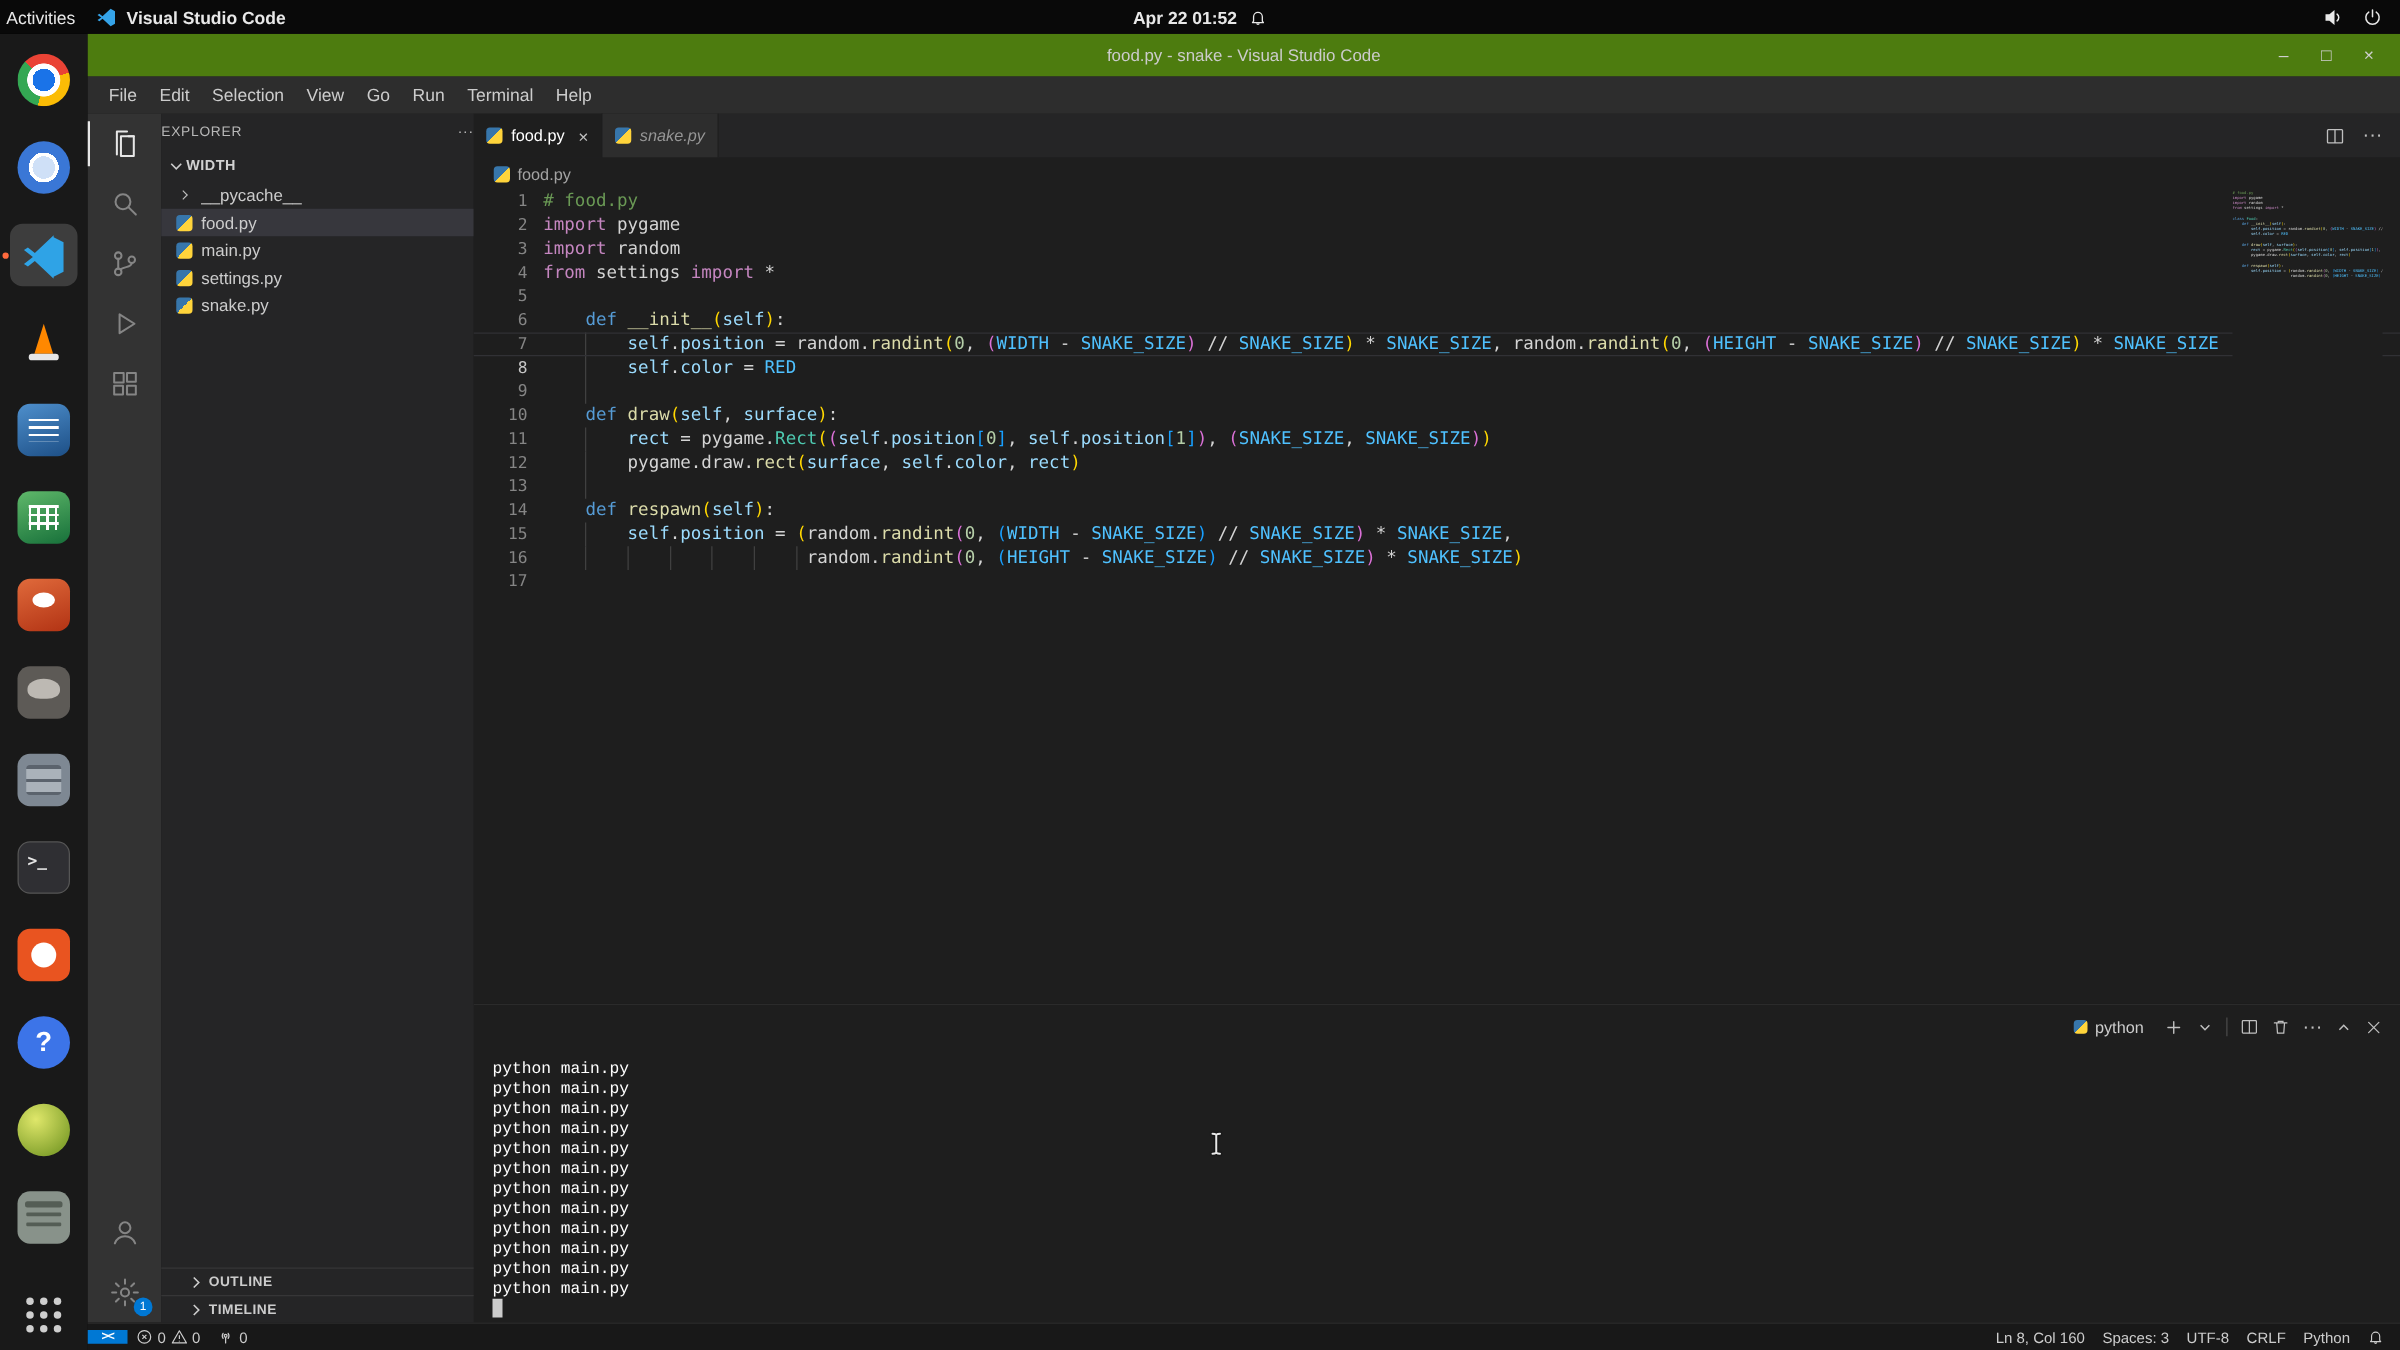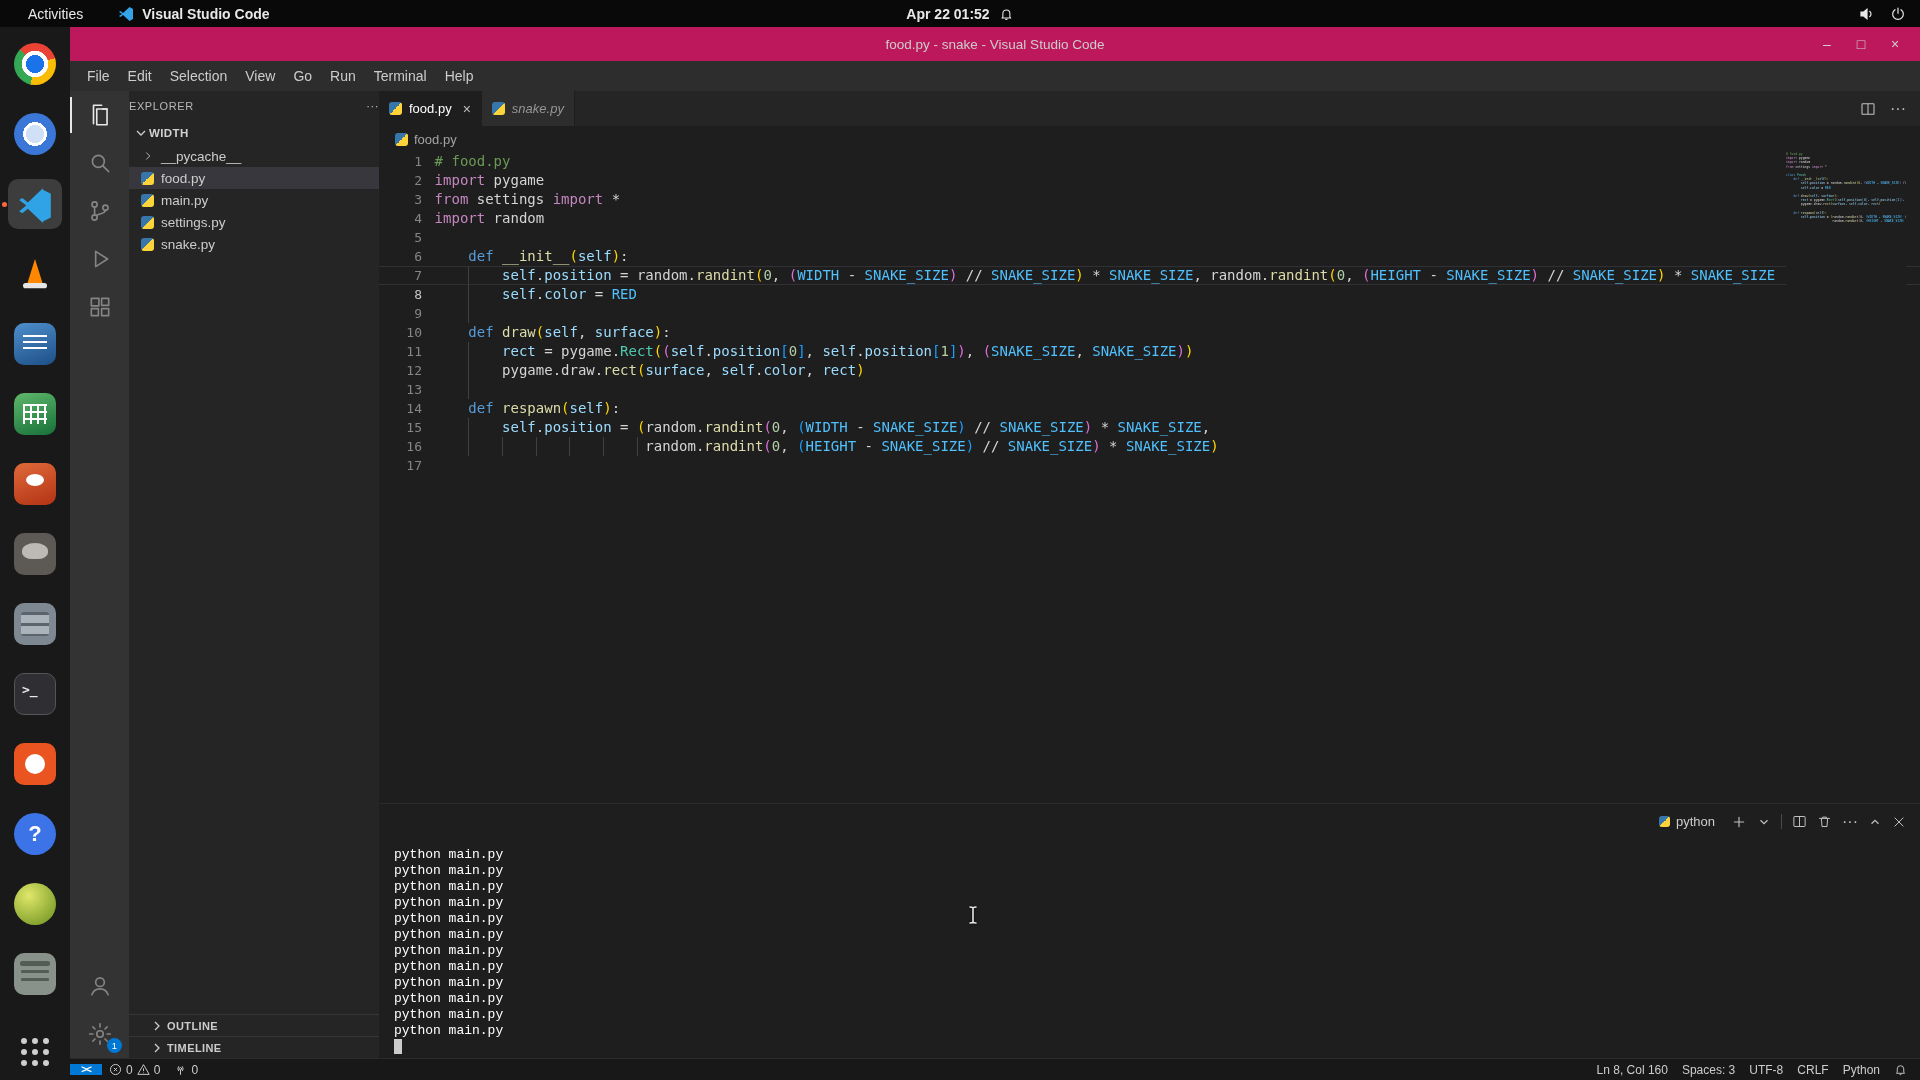--- a/index.html
+++ b/index.html
@@ -1,20 +1,20 @@
 <!DOCTYPE html>
 <html><head>
 <meta charset="utf-8">
 <style>
   *{margin:0;padding:0;box-sizing:border-box}
   html,body{width:1920px;height:1080px;overflow:hidden;background:#000;font-family:"Liberation Sans",sans-serif;-webkit-font-smoothing:antialiased}
 
   
   #gnome-bar{position:absolute;left:0;top:0;width:1920px;height:27px;background:#090909;color:#e8e8e8;display:flex;align-items:center;font-size:14px;z-index:50}
-  .gb-left{display:flex;align-items:flex-end;gap:35px;padding-left:28px}
+  .gb-left{display:flex;align-items:flex-end;gap:17px;padding-left:5px}
   .gb-activities{cursor:default}
   .gb-app{display:flex;align-items:center;gap:8px;font-weight:bold}
   .gb-clock{position:absolute;left:50%;transform:translateX(-50%);display:flex;align-items:center;gap:10px;font-weight:bold}
   .gb-right{margin-left:auto;display:flex;align-items:center;gap:15px;padding-right:14px;color:#ddd}
   .gb-right svg,.gb-clock svg{display:block}
 
   
   #dock{position:absolute;left:0;top:27px;width:70px;bottom:0;background:rgba(26,26,26,.96);display:flex;flex-direction:column;align-items:center;padding-top:12px;gap:20px;z-index:40}
   .dock-item{width:54px;height:50px;display:flex;align-items:center;justify-content:center;position:relative;border-radius:10px}
   .dock-item.active{background:rgba(255,255,255,.16)}
@@ -41,21 +41,21 @@
   .di-help{border-radius:50%;background:#3c74e8;display:flex;align-items:center;justify-content:center;color:#fff;font-size:22px;font-weight:bold}
   .di-help::after{content:'?'}
   .di-game{border-radius:50%;background:radial-gradient(circle at 35% 30%,#dfe76a,#86a42f 75%)}
   .di-trash{background:#88928a}
   .di-trash::after{content:'';position:absolute;left:6px;right:6px;top:8px;height:5px;background:#545d55;border-radius:2px;box-shadow:0 8px 0 -1px #545d55,0 16px 0 -1px #545d55}
   #show-apps{margin-top:auto;margin-bottom:14px;display:grid;grid-template-columns:repeat(3,6px);grid-gap:5px}
   #show-apps i{width:6px;height:6px;border-radius:50%;background:#cfcfcf}
 
   
   #vswindow{position:absolute;left:70px;top:27px;right:0;bottom:0;display:flex;flex-direction:column;background:#1e1e1e}
-  .titlebar{height:34px;background:#be185d;position:relative;display:flex;align-items:center;justify-content:center;color:#cccccc;font-size:13.5px;flex:none}
+  .titlebar{height:34px;background:#4d7c0f;position:relative;display:flex;align-items:center;justify-content:center;color:#cccccc;font-size:13.5px;flex:none}
   .win-controls{position:absolute;right:8px;top:0;height:100%;display:flex;align-items:center}
   .win-btn{width:34px;text-align:center;color:#cfcfcf;font-size:14px;cursor:default}
   .menubar{height:30px;background:#2d2d2d;display:flex;align-items:center;padding-left:8px;color:#cccccc;font-size:14px;flex:none}
   .menu-item{padding:4px 9px;border-radius:4px}
 
   .main{flex:1;display:flex;min-height:0}
   
   .activitybar{width:59px;background:#333333;display:flex;flex-direction:column;flex:none}
   .ab-item{height:48px;display:flex;align-items:center;justify-content:center;color:#858585;position:relative}
   .ab-item.active{color:#e7e7e7}
@@ -398,22 +398,22 @@
             <div class="ln">12</div>
             <div class="ln">13</div>
             <div class="ln">14</div>
             <div class="ln">15</div>
             <div class="ln">16</div>
             <div class="ln">17</div>
           </div>
         <div class="code-lines">
             <div class="code-line"><span class="tk-cm"># food.py</span></div>
             <div class="code-line"><span class="tk-kw">import</span><span class="tk-pl"> pygame</span></div>
+            <div class="code-line"><span class="tk-kw">import</span><span class="tk-pl"> random</span></div>
             <div class="code-line"><span class="tk-kw">from</span><span class="tk-pl"> settings </span><span class="tk-kw">import</span><span class="tk-pl"> *</span></div>
-            <div class="code-line"><span class="tk-kw">import</span><span class="tk-pl"> random</span></div>
             <div class="code-line"></div>
             <div class="code-line"><span class="tk-pl">    </span><span class="tk-kb">def</span><span class="tk-pl"> </span><span class="tk-fn">__init__</span><span class="tk-b1">(</span><span class="tk-vr">self</span><span class="tk-b1">)</span><span class="tk-pl">:</span></div>
             <div class="code-line cur"><span class="iguide" style="left: 33.72px;"></span><span class="tk-pl">        </span><span class="tk-vr">self</span><span class="tk-pl">.</span><span class="tk-vr">position</span><span class="tk-pl"> = </span><span class="tk-pl">random</span><span class="tk-pl">.</span><span class="tk-fn">randint</span><span class="tk-b1">(</span><span class="tk-nm">0</span><span class="tk-pl">, </span><span class="tk-b2">(</span><span class="tk-ct">WIDTH</span><span class="tk-pl"> - </span><span class="tk-ct">SNAKE_SIZE</span><span class="tk-b2">)</span><span class="tk-pl"> // </span><span class="tk-ct">SNAKE_SIZE</span><span class="tk-b1">)</span><span class="tk-pl"> * </span><span class="tk-ct">SNAKE_SIZE</span><span class="tk-pl">, </span><span class="tk-pl">random</span><span class="tk-pl">.</span><span class="tk-fn">randint</span><span class="tk-b1">(</span><span class="tk-nm">0</span><span class="tk-pl">, </span><span class="tk-b2">(</span><span class="tk-ct">HEIGHT</span><span class="tk-pl"> - </span><span class="tk-ct">SNAKE_SIZE</span><span class="tk-b2">)</span><span class="tk-pl"> // </span><span class="tk-ct">SNAKE_SIZE</span><span class="tk-b1">)</span><span class="tk-pl"> * </span><span class="tk-ct">SNAKE_SIZE</span></div>
             <div class="code-line"><span class="iguide" style="left: 33.72px;"></span><span class="tk-pl">        </span><span class="tk-vr">self</span><span class="tk-pl">.</span><span class="tk-vr">color</span><span class="tk-pl"> = </span><span class="tk-ct">RED</span></div>
             <div class="code-line"><span class="iguide" style="left: 33.72px;"></span></div>
             <div class="code-line"><span class="tk-pl">    </span><span class="tk-kb">def</span><span class="tk-pl"> </span><span class="tk-fn">draw</span><span class="tk-b1">(</span><span class="tk-vr">self</span><span class="tk-pl">, </span><span class="tk-vr">surface</span><span class="tk-b1">)</span><span class="tk-pl">:</span></div>
             <div class="code-line"><span class="iguide" style="left: 33.72px;"></span><span class="tk-pl">        </span><span class="tk-vr">rect</span><span class="tk-pl"> = </span><span class="tk-pl">pygame</span><span class="tk-pl">.</span><span class="tk-cl">Rect</span><span class="tk-b1">(</span><span class="tk-b2">(</span><span class="tk-vr">self</span><span class="tk-pl">.</span><span class="tk-vr">position</span><span class="tk-b3">[</span><span class="tk-nm">0</span><span class="tk-b3">]</span><span class="tk-pl">, </span><span class="tk-vr">self</span><span class="tk-pl">.</span><span class="tk-vr">position</span><span class="tk-b3">[</span><span class="tk-nm">1</span><span class="tk-b3">]</span><span class="tk-b2">)</span><span class="tk-pl">, </span><span class="tk-b2">(</span><span class="tk-ct">SNAKE_SIZE</span><span class="tk-pl">, </span><span class="tk-ct">SNAKE_SIZE</span><span class="tk-b2">)</span><span class="tk-b1">)</span></div>
             <div class="code-line"><span class="iguide" style="left: 33.72px;"></span><span class="tk-pl">        </span><span class="tk-pl">pygame</span><span class="tk-pl">.</span><span class="tk-pl">draw</span><span class="tk-pl">.</span><span class="tk-fn">rect</span><span class="tk-b1">(</span><span class="tk-vr">surface</span><span class="tk-pl">, </span><span class="tk-vr">self</span><span class="tk-pl">.</span><span class="tk-vr">color</span><span class="tk-pl">, </span><span class="tk-vr">rect</span><span class="tk-b1">)</span></div>
             <div class="code-line"><span class="iguide" style="left: 33.72px;"></span></div>
             <div class="code-line"><span class="tk-pl">    </span><span class="tk-kb">def</span><span class="tk-pl"> </span><span class="tk-fn">respawn</span><span class="tk-b1">(</span><span class="tk-vr">self</span><span class="tk-b1">)</span><span class="tk-pl">:</span></div>

